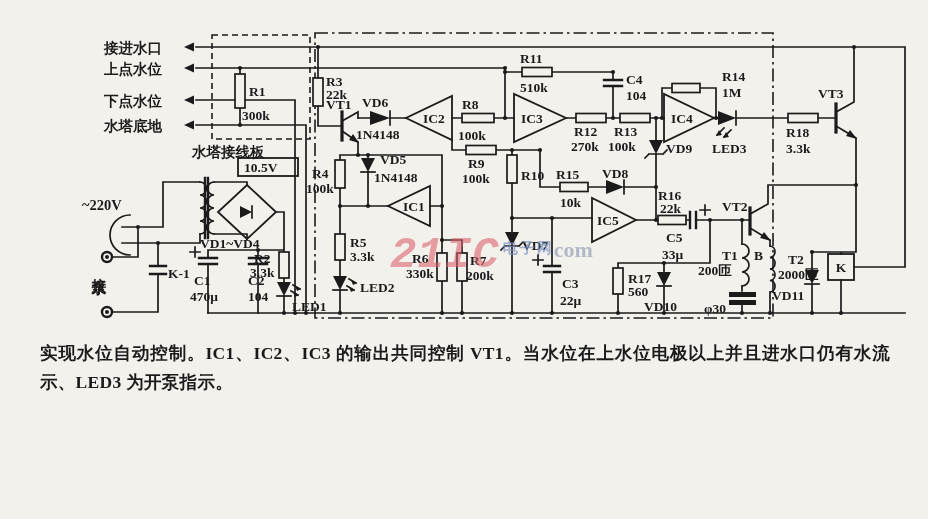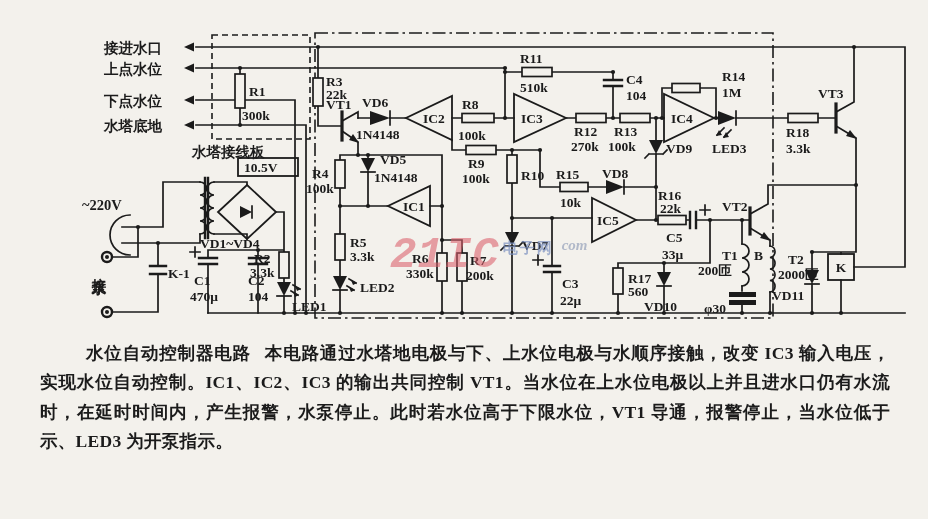--- a/index.html
+++ b/index.html
@@ -15,21 +15,21 @@
   .dash{fill:none;stroke:#1b1b1b;stroke-width:1.6;stroke-dasharray:6 4;}
   .chain{fill:none;stroke:#1b1b1b;stroke-width:1.6;stroke-dasharray:13 4 2.5 4;}
   .lbl{font-family:"Liberation Serif","DejaVu Serif",serif;font-weight:bold;font-size:13.5px;fill:#1b1b1b;}
   .lblcn{font-family:"Liberation Serif","DejaVu Serif",serif;font-weight:bold;font-size:14.5px;fill:#1b1b1b;}
   .mid{text-anchor:middle;}
   .vert{writing-mode:vertical-rl;letter-spacing:2px;}
   .watermark{position:absolute;left:390px;top:236px;display:flex;align-items:flex-start;pointer-events:none;}
   .wm-brand{font-style:italic;font-weight:800;font-size:44px;line-height:0.9;letter-spacing:1px;color:rgba(219,95,106,0.58);font-family:Liberation Mono, monospace;}
   .wm-right{display:flex;flex-direction:row;margin-left:3px;margin-top:3px;}
   .wm-site{font-weight:bold;font-size:15px;color:rgba(122,144,192,0.70);letter-spacing:2px;}
-  .wm-suffix{font-style:italic;font-weight:bold;font-size:15px;margin-left:8px;margin-top:-2px;color:rgba(134,148,178,0.60);}
+  .wm-suffix{font-weight:bold;font-size:22px;margin-left:0;margin-top:-2px;color:rgba(134,148,178,0.60);}
   .description{padding:9px 38px 0 40px;}
   .desc-line{font-size:17.5px;font-weight:bold;line-height:29.4px;letter-spacing:0.3px;text-align:justify;text-align-last:justify;}
   .desc-line.first{padding-left:46px;}
   .desc-line.first .heading{font-weight:900;margin-right:14px;}
   .desc-line.last{text-align:left;text-align-last:left;}
 </style>
 </head>
 <body>
 
 <div class="schematic">
@@ -391,17 +391,15 @@
 <div class="watermark">
   <span class="wm-brand">21IC</span>
   <span class="wm-right">
     <span class="wm-site">电子网</span>
     <span class="wm-suffix">com</span>
   </span>
 </div>
 </div>
 
 <div class="description">
-  <div class="desc-line first"><span class="heading">水位自动控制器电路</span><span>本电路通过水塔地电极与下、上水位电极与水顺序接触，改变 IC3 输入电压，</span></div>
   <div class="desc-line">实现水位自动控制。IC1、IC2、IC3 的输出共同控制 VT1。当水位在上水位电极以上并且进水口仍有水流</div>
-  <div class="desc-line">时，在延时时间内，产生报警，水泵停止。此时若水位高于下限水位，VT1 导通，报警停止，当水位低于</div>
   <div class="desc-line last">示、LED3 为开泵指示。</div>
 </div>
 
 </body></html>

